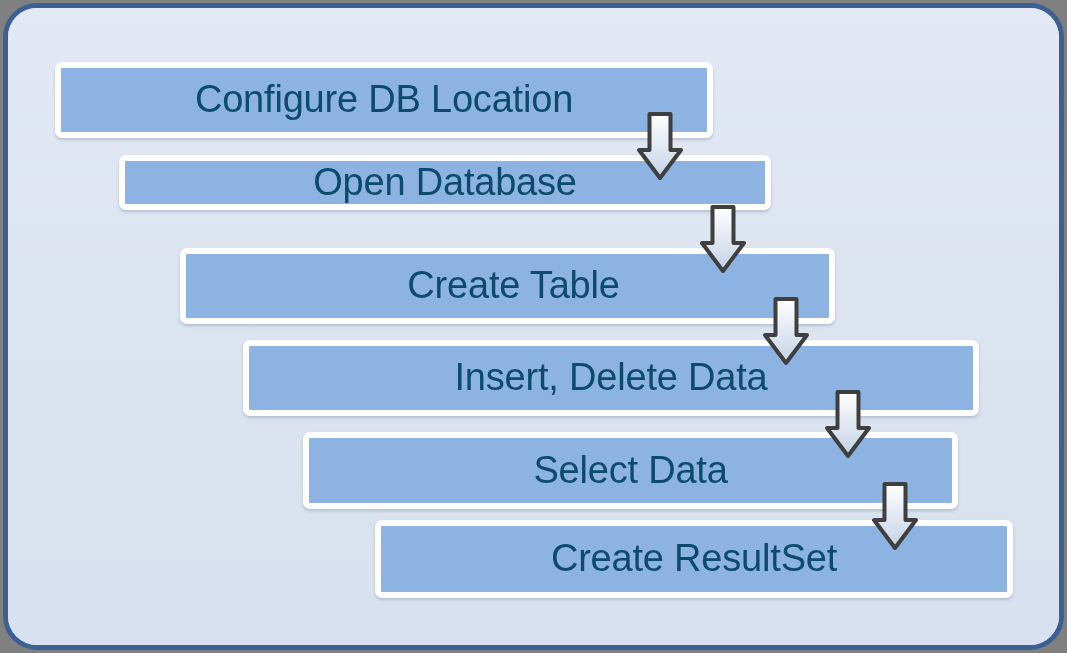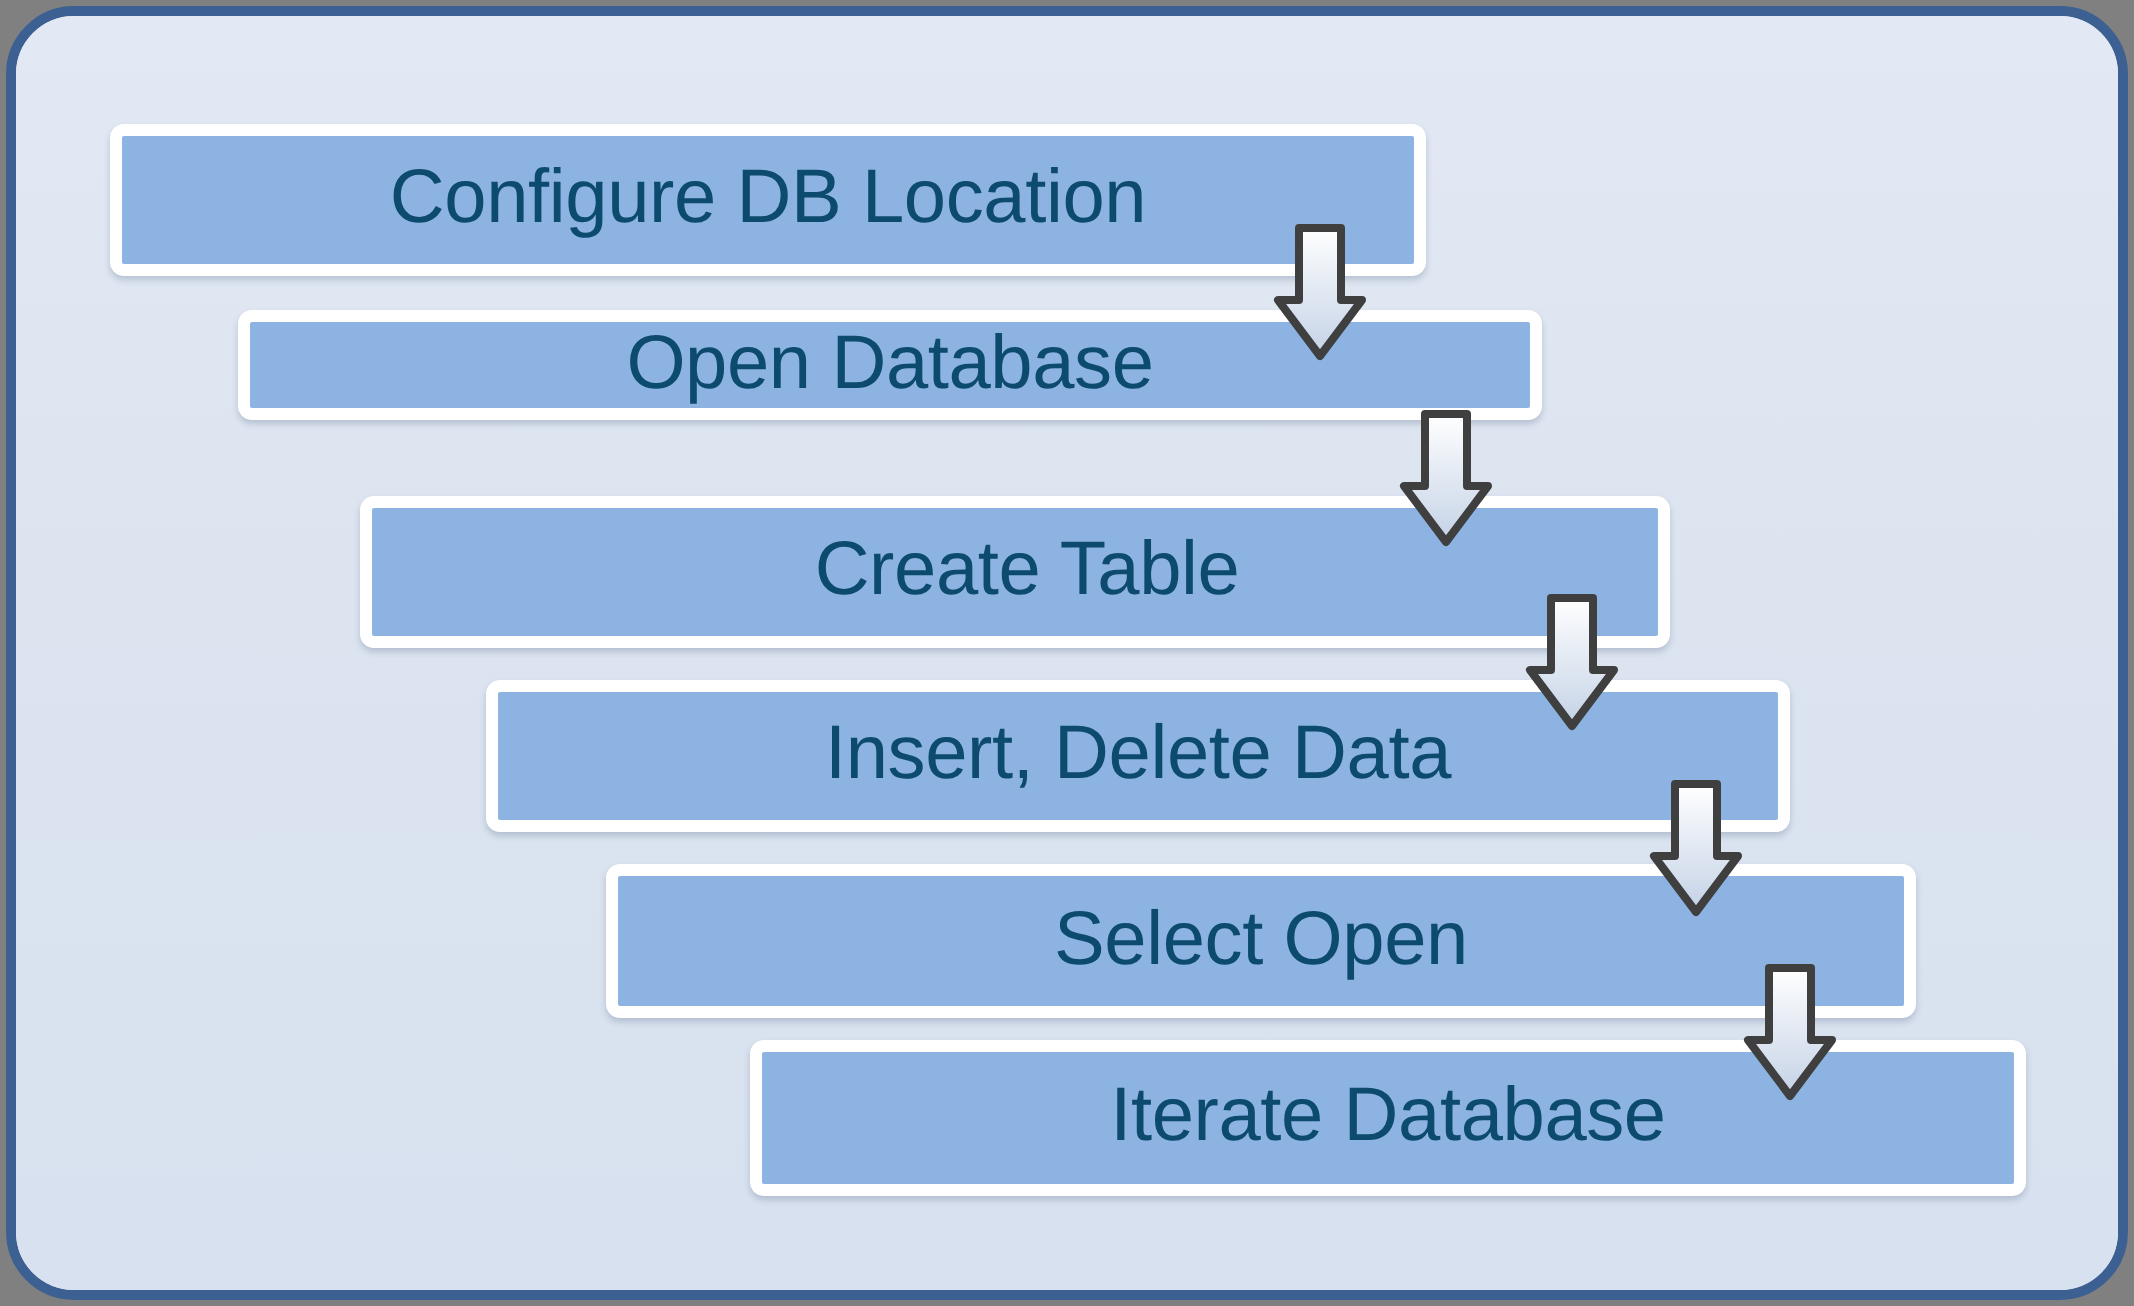--- a/index.html
+++ b/index.html
@@ -95,28 +95,28 @@
   <div class="stage" id="stage">
       <div class="step" style="left: 55px; top: 62px; width: 658px; height: 76px;">
         <span class="step-label">Configure DB Location</span>
       </div>
       <div class="step" style="left: 119px; top: 155px; width: 652px; height: 55px;">
         <span class="step-label">Open Database</span>
       </div>
       <div class="step" style="left: 180px; top: 248px; width: 655px; height: 76px; padding-left: 12px;">
         <span class="step-label">Create Table</span>
       </div>
-      <div class="step" style="left: 243px; top: 340px; width: 652px; height: 76px;">
+      <div class="step" style="left: 243px; top: 340px; width: 736px; height: 76px;">
         <span class="step-label">Insert, Delete Data</span>
       </div>
       <div class="step" style="left: 303px; top: 432px; width: 655px; height: 77px;">
-        <span class="step-label">Select Open</span>
+        <span class="step-label">Select Data</span>
       </div>
       <div class="step" style="left: 375px; top: 520px; width: 638px; height: 78px;">
-        <span class="step-label">Iterate Database</span>
+        <span class="step-label">Create ResultSet</span>
       </div>
       <div class="arrow" style="left: 637px; top: 112px;">
         <svg viewBox="0 0 46 68" preserveAspectRatio="none" aria-hidden="true">
           <defs>
             <linearGradient id="arrowgrad0" x1="0" y1="0" x2="0" y2="1">
               <stop offset="0%" stop-color="#ffffff"></stop>
               <stop offset="100%" stop-color="#c4d2e6"></stop>
             </linearGradient>
           </defs>
           <path d="M 12.5 2 L 33.5 2 L 33.5 38 L 44 38 L 23 66 L 2 38 L 12.5 38 Z" fill="url(#arrowgrad0)" stroke="#3f3f3f" stroke-width="4" stroke-linejoin="round" stroke-linecap="round"></path>

